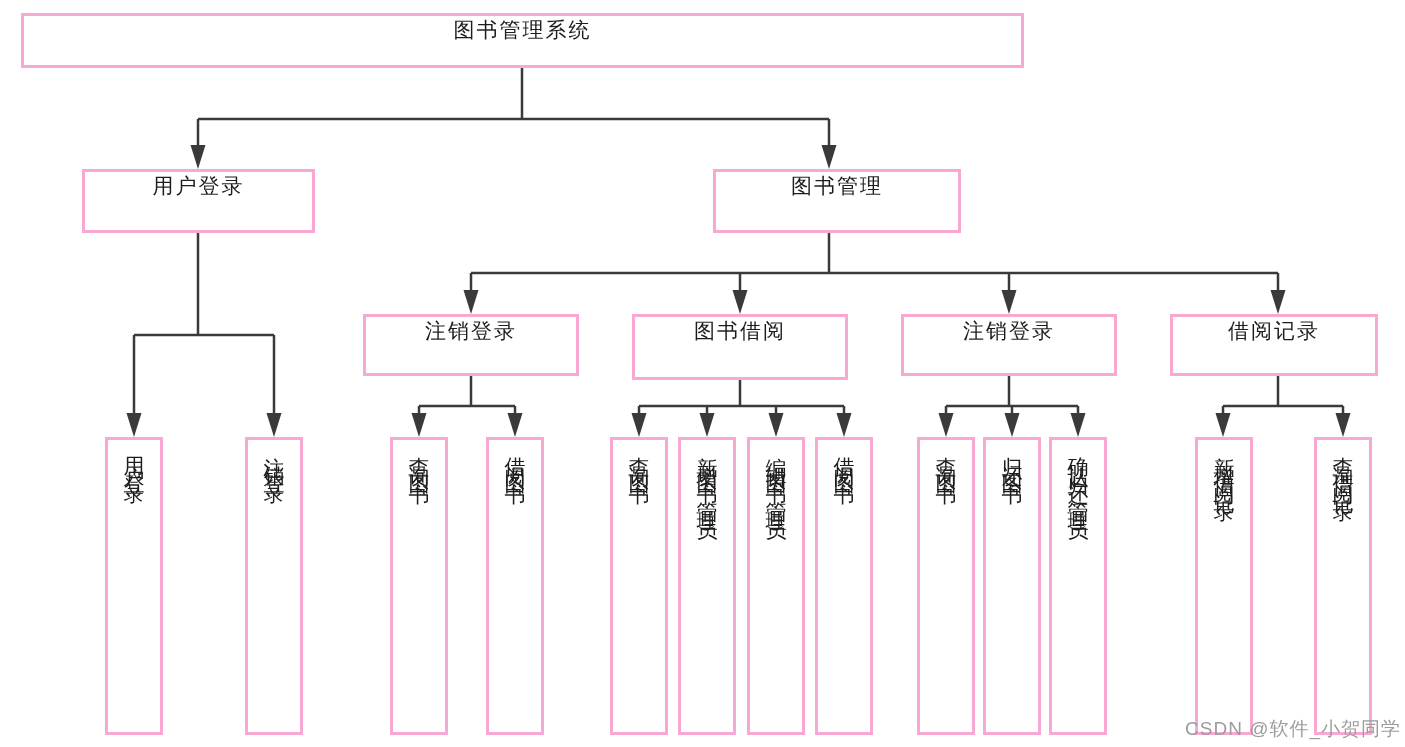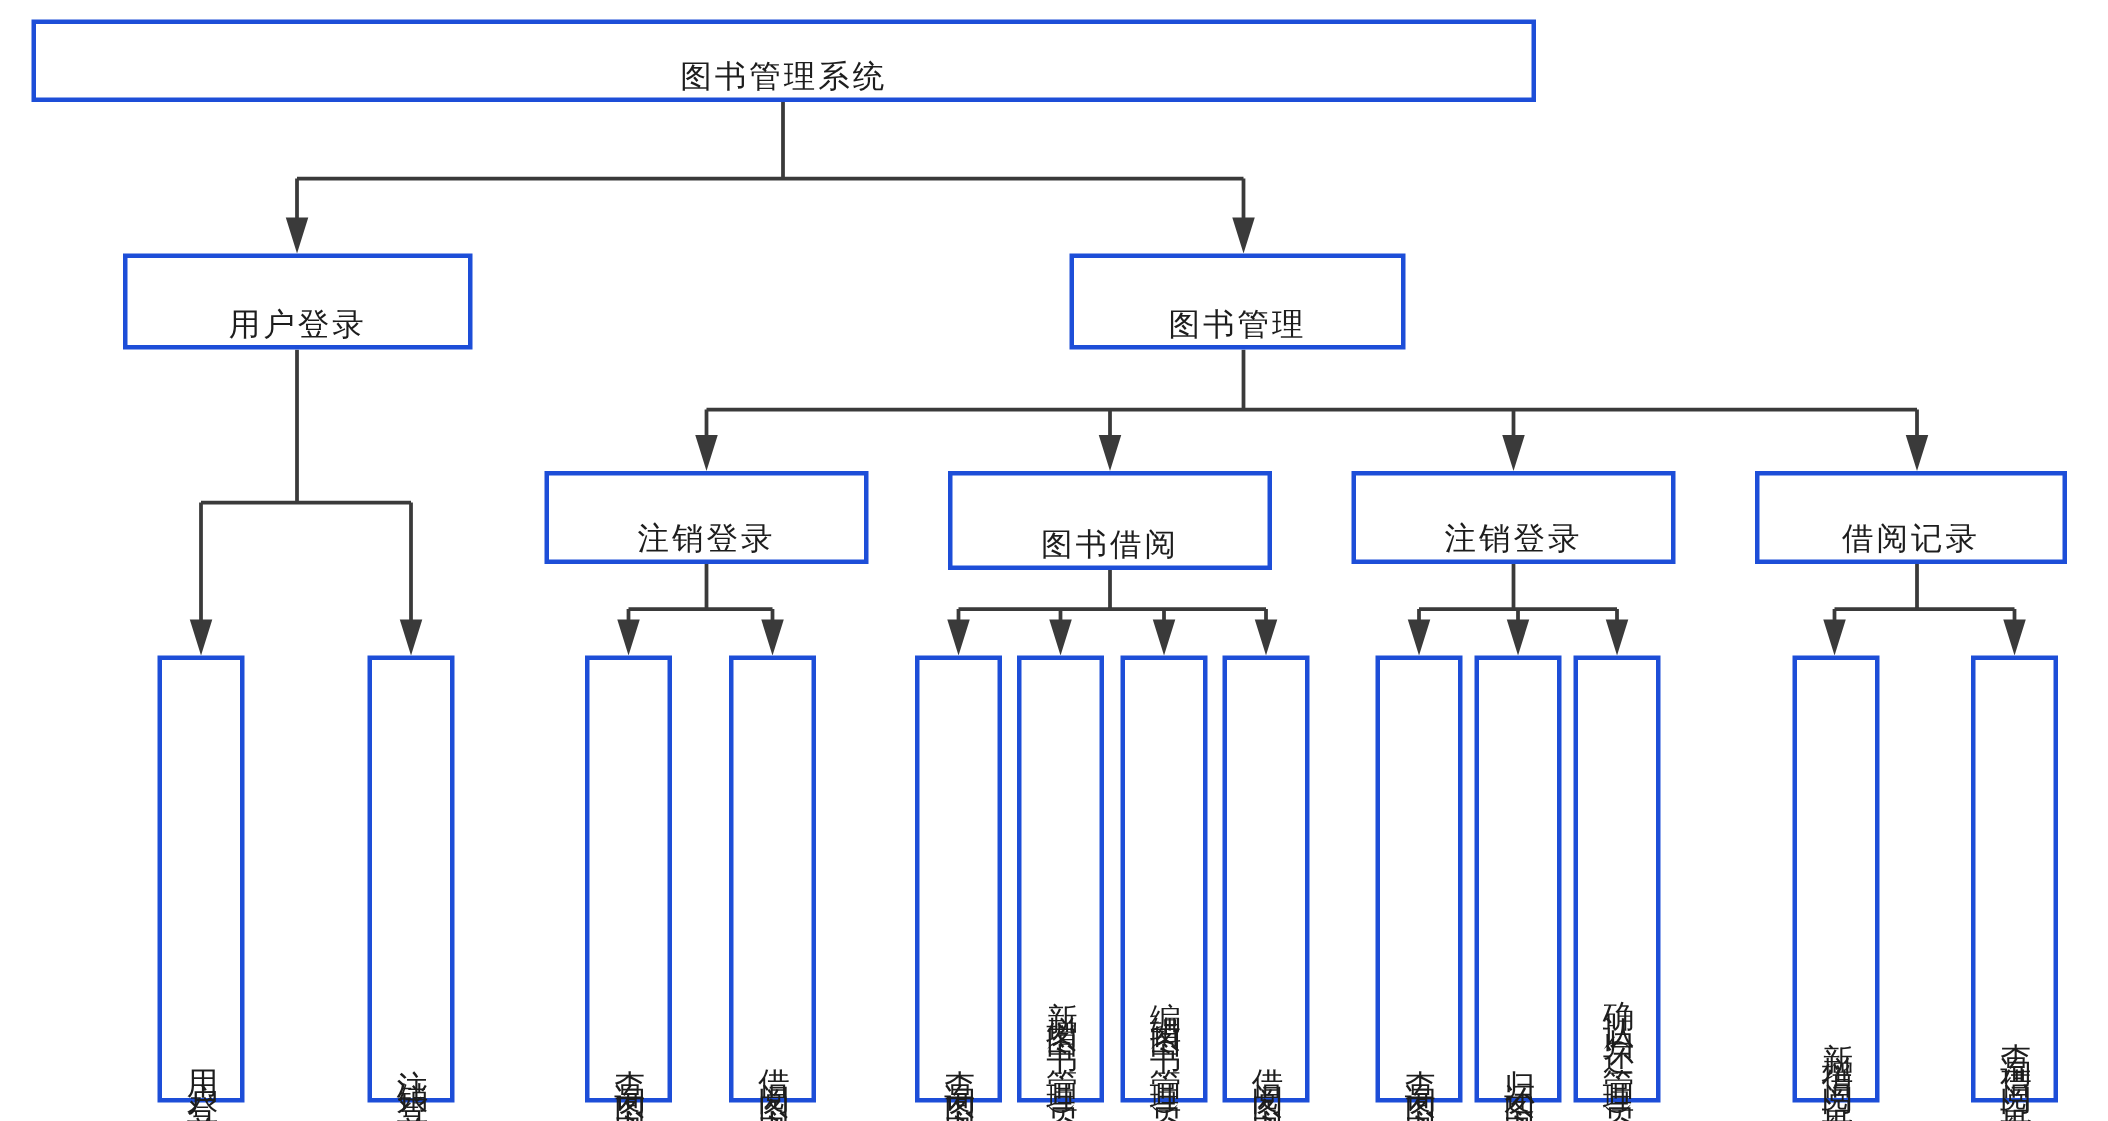--- a/index.html
+++ b/index.html
@@ -4,21 +4,21 @@
 <style>
   html,body{margin:0;padding:0;}
   body{
     width:1405px;height:747px;background:#ffffff;overflow:hidden;position:relative;
     font-family:"Liberation Sans","DejaVu Sans",sans-serif;
   }
   #diagram{position:absolute;left:0;top:0;width:1405px;height:747px;}
   #connectors{position:absolute;left:0;top:0;z-index:1;}
   .node{
     position:absolute;box-sizing:border-box;background:#ffffff;
-    border:3px solid #1d4ed8;display:flex;align-items:flex-end;justify-content:center;
+    border:3px solid #f9a8d4;display:flex;align-items:flex-start;justify-content:center;
     color:#1d1d1d;font-size:21px;z-index:2;
   }
   .node.h span{letter-spacing:2px;white-space:nowrap;}
   .node.v span{
     writing-mode:vertical-rl;line-height:1.05;letter-spacing:9px;white-space:nowrap;
   }
   .watermark{
     position:absolute;right:4px;bottom:5px;z-index:3;
     font-size:19px;color:#9c9c9c;letter-spacing:1px;white-space:nowrap;
   }
@@ -92,21 +92,21 @@
     </g>
   </svg>
 
   <div class="node h" style="left:21px;top:13px;width:1003px;height:55px">
     <span>图书管理系统</span>
   </div>
 
   <div class="node h" style="left:82px;top:169px;width:233px;height:64px">
     <span>用户登录</span>
   </div>
-  <div class="node h" style="left:713px;top:169px;width:224px;height:64px">
+  <div class="node h" style="left:713px;top:169px;width:248px;height:64px">
     <span>图书管理</span>
   </div>
 
   <div class="node h" style="left:363px;top:314px;width:216px;height:62px">
     <span>注销登录</span>
   </div>
   <div class="node h" style="left:632px;top:314px;width:216px;height:66px">
     <span>图书借阅</span>
   </div>
   <div class="node h" style="left:901px;top:314px;width:216px;height:62px">
@@ -153,13 +153,14 @@
     <span>确认归还（管理员）</span>
   </div>
 
   <div class="node v" style="left:1195px;top:437px;width:58px;height:298px">
     <span>新增借阅记录</span>
   </div>
   <div class="node v" style="left:1314px;top:437px;width:58px;height:298px">
     <span>查询借阅记录</span>
   </div>
 
+  <div class="watermark">CSDN @软件_小贺同学</div>
 </div>
 
 </body></html>

